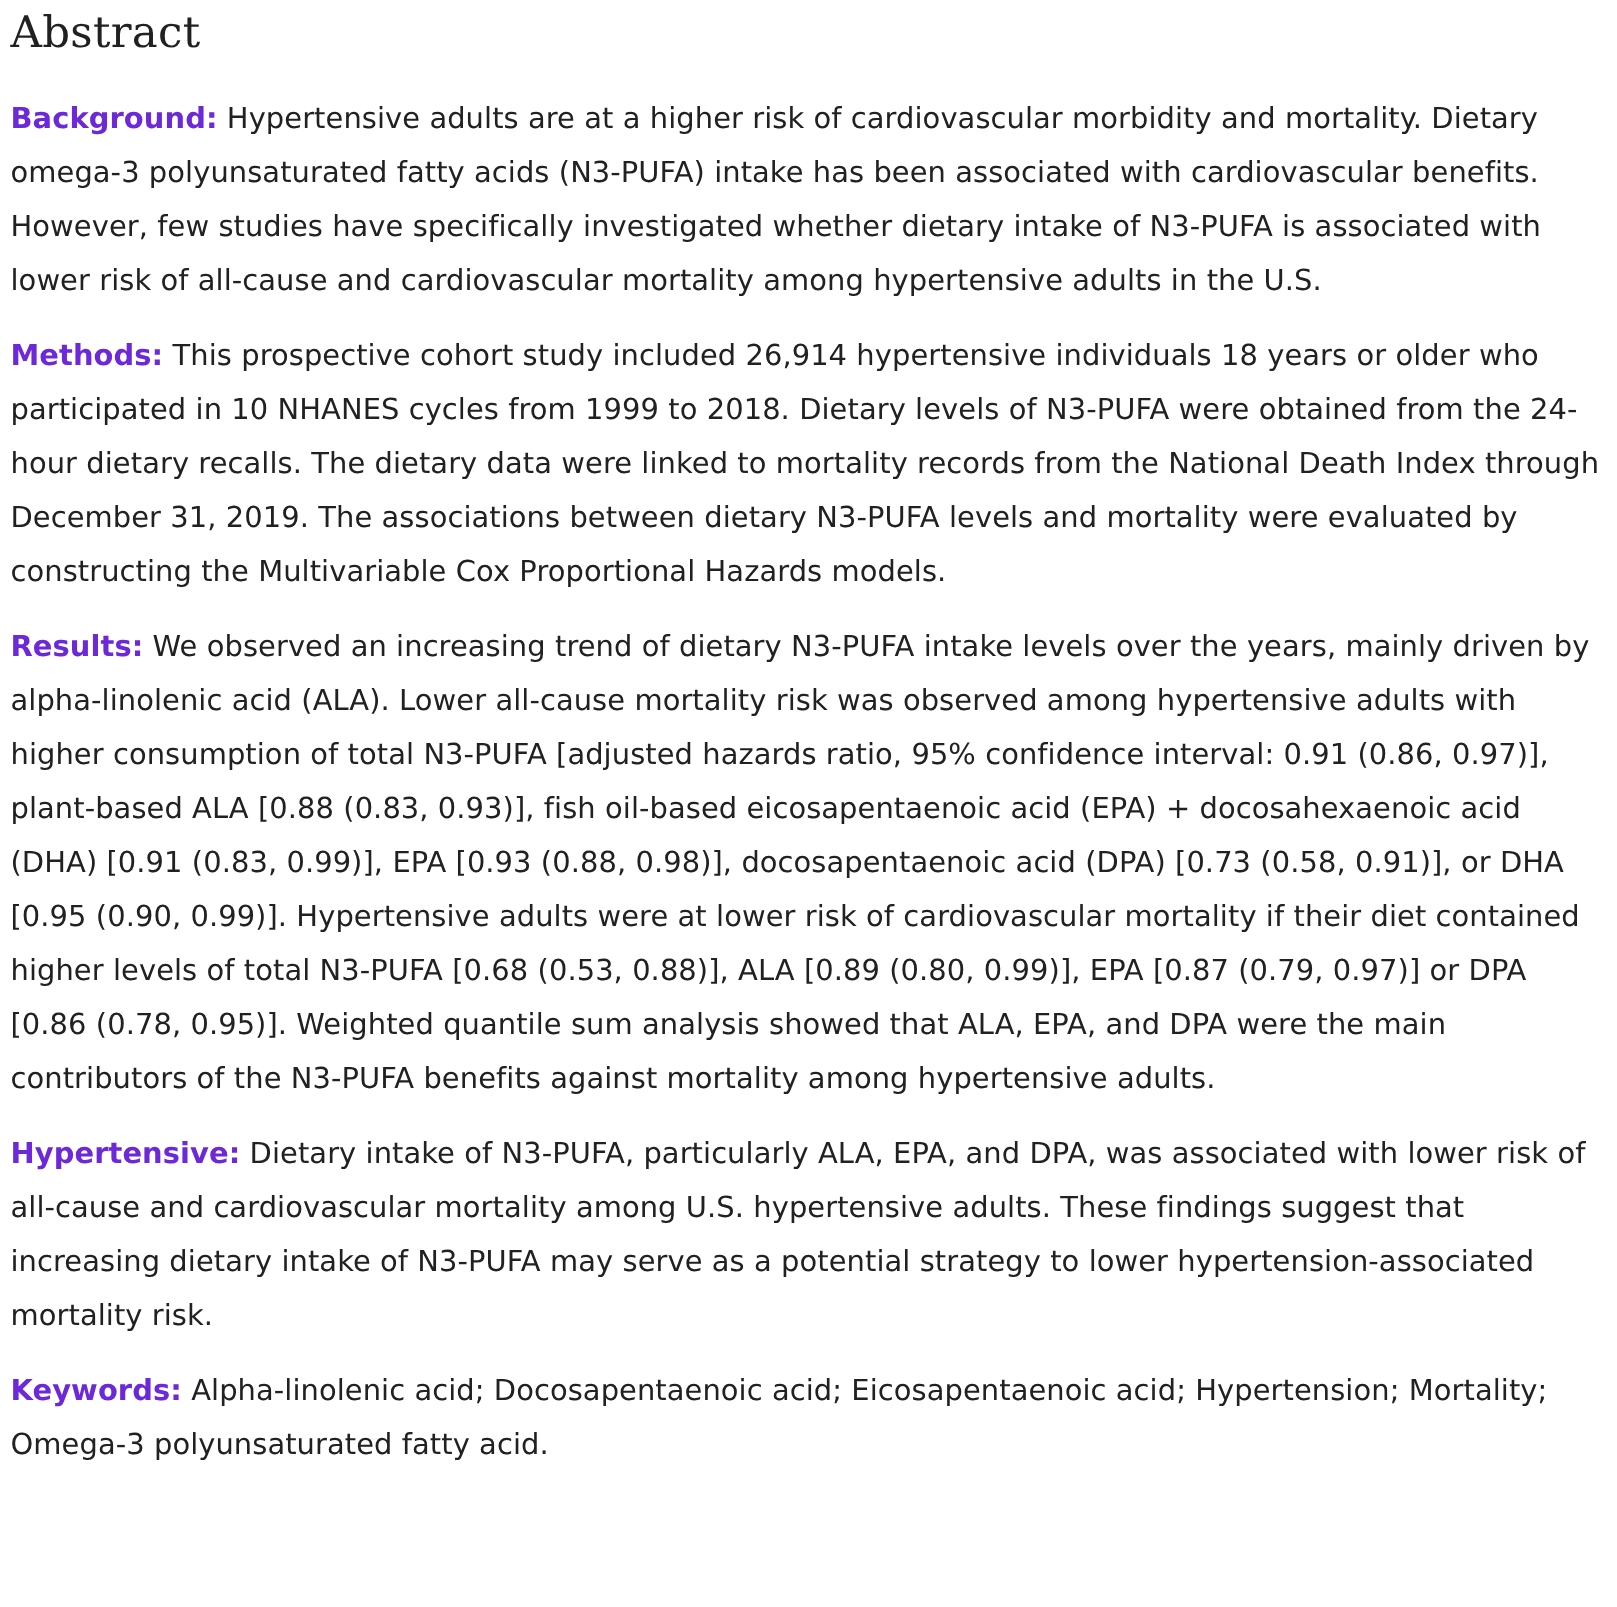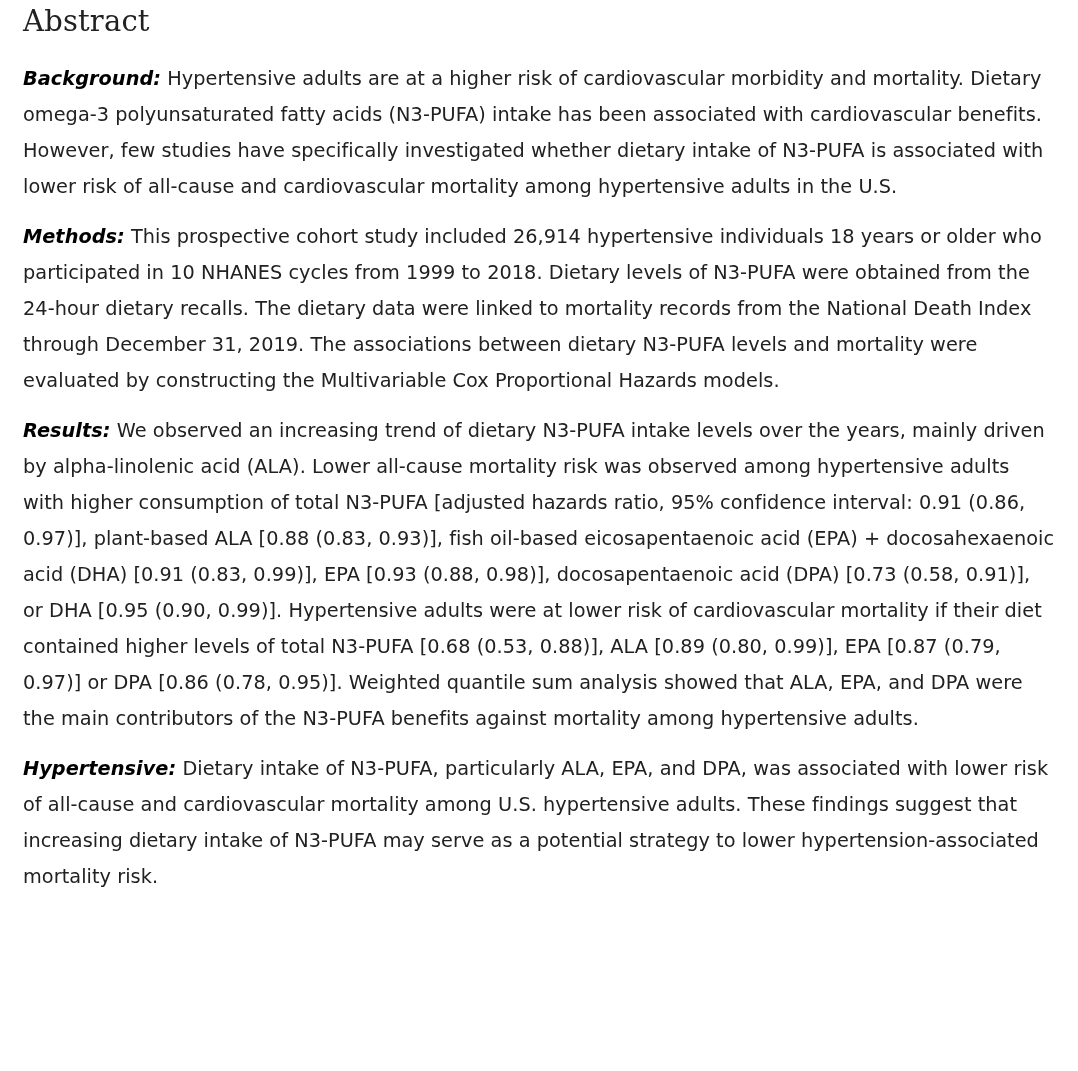--- a/index.html
+++ b/index.html
@@ -7,21 +7,21 @@
       padding: 0;
       background: #ffffff;
     }
     body {
       width: 1078px;
       height: 1071px;
       overflow: hidden;
       color: #212121;
     }
     .abstract {
-      padding: 0 23px;
+      padding: 0 7px;
       box-sizing: border-box;
       width: 1078px;
     }
     h2.abstract-title {
       font-family: "DejaVu Serif", "Liberation Serif", serif;
       font-weight: normal;
       font-size: 29px;
       line-height: 40px;
       margin: 0;
       padding-top: 1px;
@@ -33,34 +33,34 @@
       font-size: 19.3px;
       line-height: 36px;
       margin: 0 0 14px 0;
       color: #212121;
       letter-spacing: 0.05px;
       word-spacing: 0px;
     }
     p.section:first-of-type { margin-top: 20px; }
     .label {
       font-weight: bold;
-      color: #000000;
-      font-style: italic;
+      color: #6d28d9;
     }
     p.keywords {
       margin-top: 2px;
     }
   </style>
 </head>
 <body>
 
 <div class="abstract">
   <h2 class="abstract-title">Abstract</h2>
 
   <p class="section"><span class="label">Background:</span><span> Hypertensive adults are at a higher risk of cardiovascular morbidity and mortality. Dietary omega-3 polyunsaturated fatty acids (N3-PUFA) intake has been associated with cardiovascular benefits. However, few studies have specifically investigated whether dietary intake of N3-PUFA is associated with lower risk of all-cause and cardiovascular mortality among hypertensive adults in the U.S.</span></p>
 
   <p class="section"><span class="label">Methods:</span><span> This prospective cohort study included 26,914 hypertensive individuals 18 years or older who participated in 10 NHANES cycles from 1999 to 2018. Dietary levels of N3-PUFA were obtained from the 24-hour dietary recalls. The dietary data were linked to mortality records from the National Death Index through December 31, 2019. The associations between dietary N3-PUFA levels and mortality were evaluated by constructing the Multivariable Cox Proportional Hazards models.</span></p>
 
   <p class="section"><span class="label">Results:</span><span> We observed an increasing trend of dietary N3-PUFA intake levels over the years, mainly driven by alpha-linolenic acid (ALA). Lower all-cause mortality risk was observed among hypertensive adults with higher consumption of total N3-PUFA [adjusted hazards ratio, 95% confidence interval: 0.91 (0.86, 0.97)], plant-based ALA [0.88 (0.83, 0.93)], fish oil-based eicosapentaenoic acid (EPA) + docosahexaenoic acid (DHA) [0.91 (0.83, 0.99)], EPA [0.93 (0.88, 0.98)], docosapentaenoic acid (DPA) [0.73 (0.58, 0.91)], or DHA [0.95 (0.90, 0.99)]. Hypertensive adults were at lower risk of cardiovascular mortality if their diet contained higher levels of total N3-PUFA [0.68 (0.53, 0.88)], ALA [0.89 (0.80, 0.99)], EPA [0.87 (0.79, 0.97)] or DPA [0.86 (0.78, 0.95)]. Weighted quantile sum analysis showed that ALA, EPA, and DPA were the main contributors of the N3-PUFA benefits against mortality among hypertensive adults.</span></p>
 
   <p class="section"><span class="label">Hypertensive:</span><span> Dietary intake of N3-PUFA, particularly ALA, EPA, and DPA, was associated with lower risk of all-cause and cardiovascular mortality among U.S. hypertensive adults. These findings suggest that increasing dietary intake of N3-PUFA may serve as a potential strategy to lower hypertension-associated mortality risk.</span></p>
 
+  <p class="section keywords"><span class="label">Keywords:</span><span> Alpha-linolenic acid; Docosapentaenoic acid; Eicosapentaenoic acid; Hypertension; Mortality; Omega-3 polyunsaturated fatty acid.</span></p>
 </div>
 
 </body></html>

